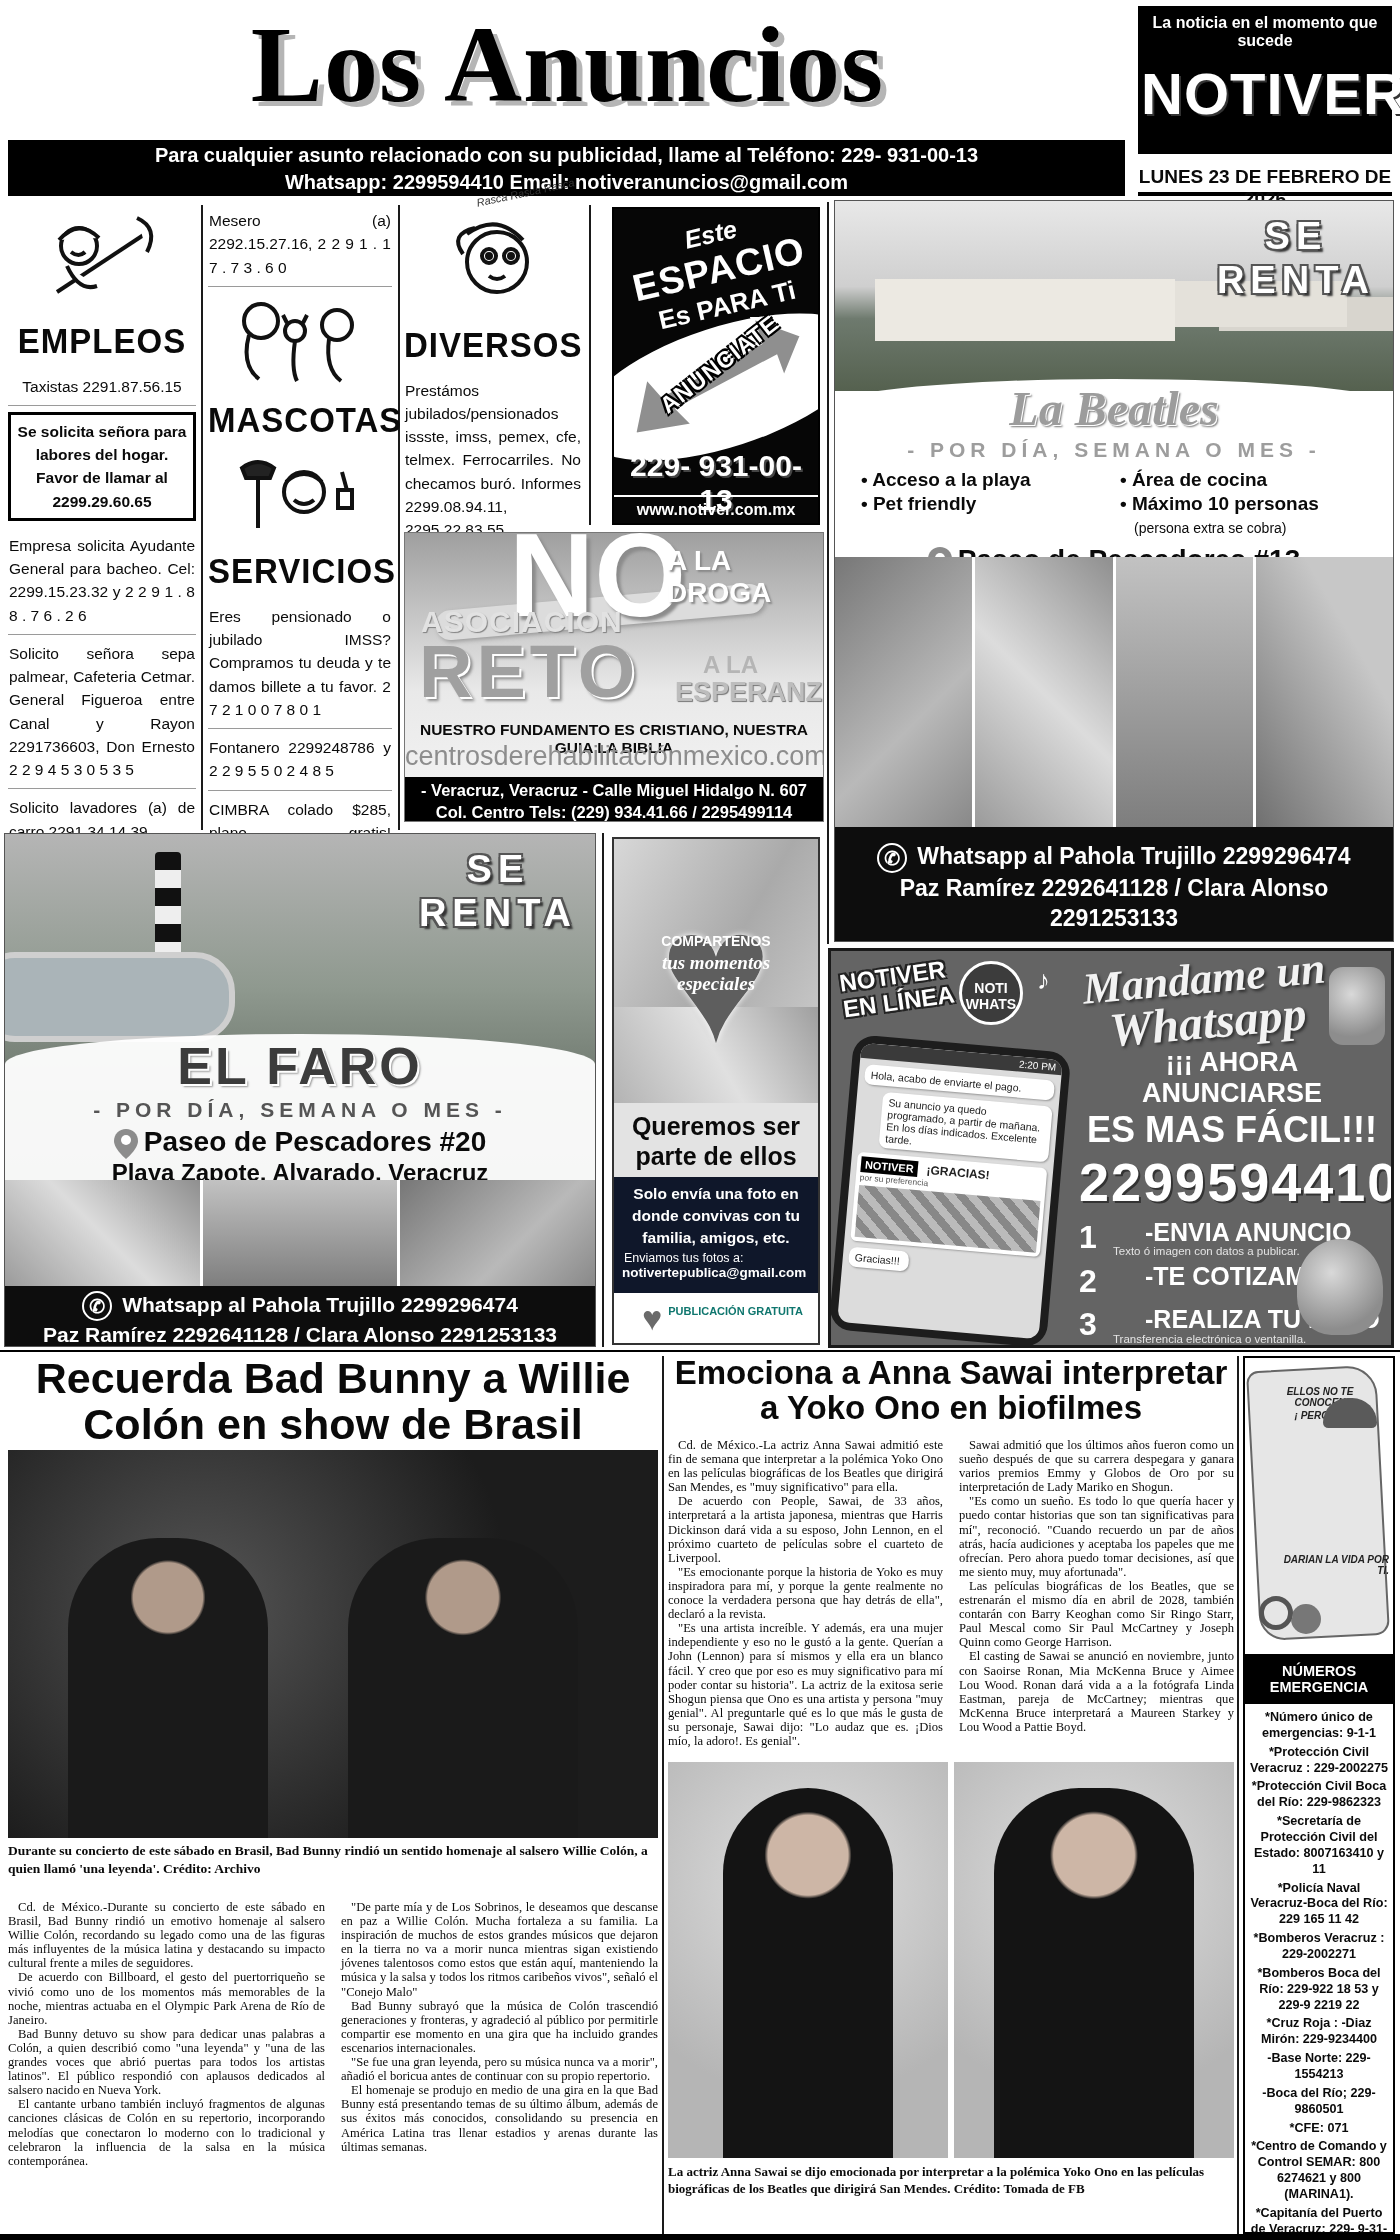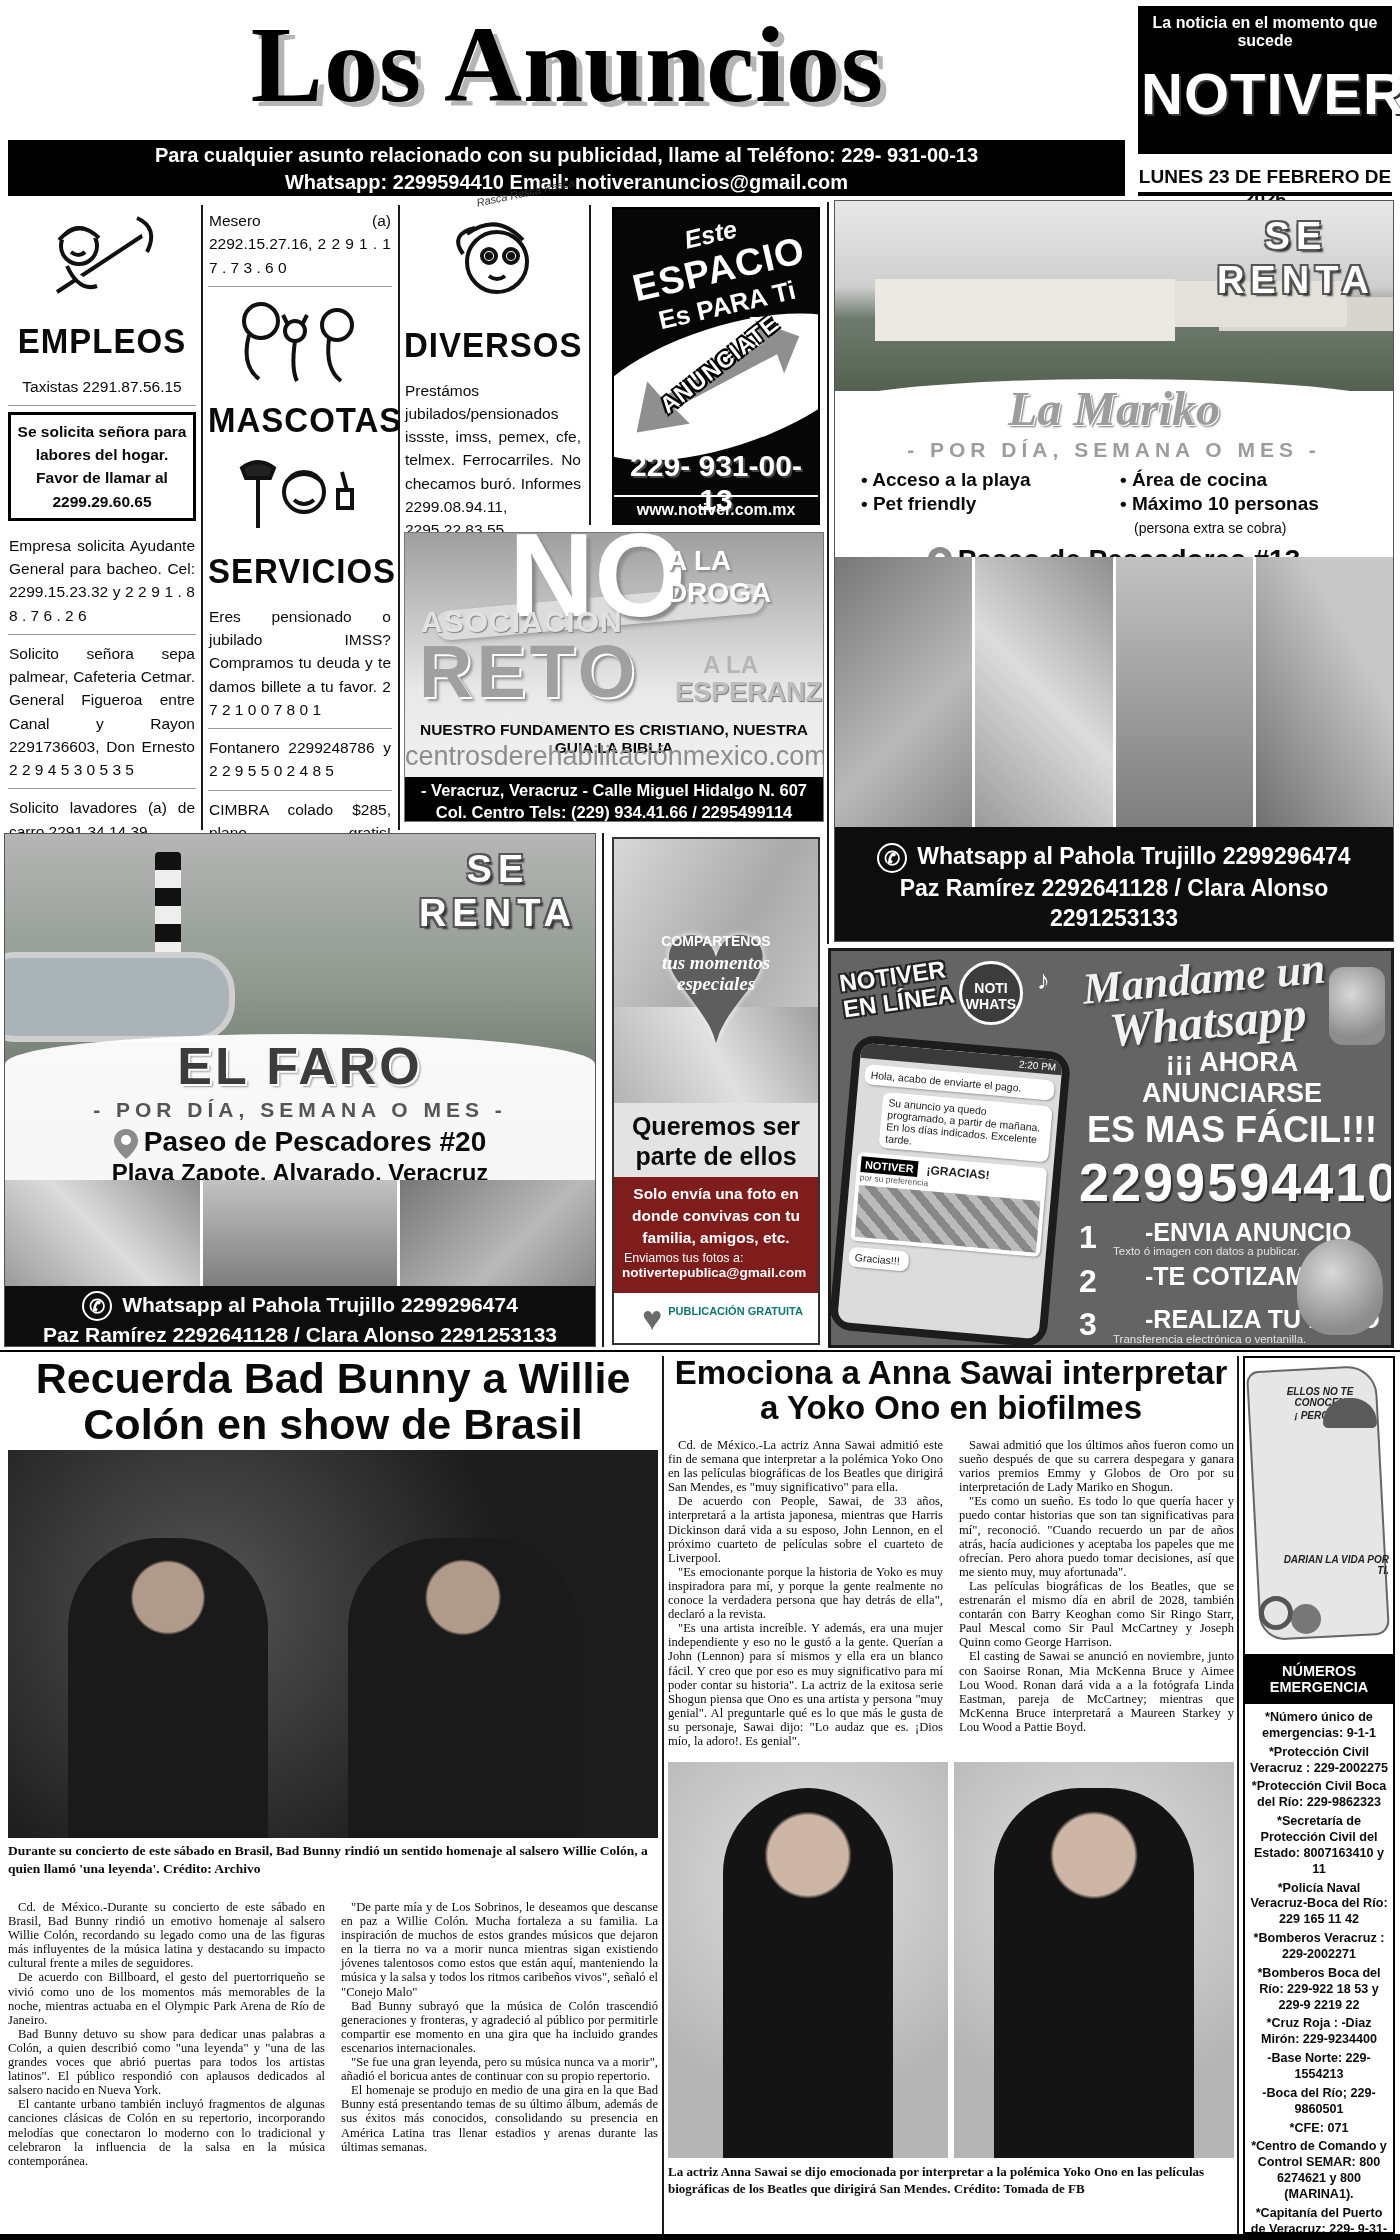--- a/index.html
+++ b/index.html
@@ -129,21 +129,21 @@
     background:linear-gradient(60deg,#b3b3b3,#e0e0e0 50%,#9f9f9f);}
   #comp .heart-wrap{position:absolute;top:46px;left:50%;transform:translateX(-50%);width:190px;height:190px;}
   #comp .heart-glyph{position:absolute;left:0;top:0;width:100%;font-size:190px;line-height:180px;
     color:#5e5e5e;text-shadow:0 0 0 #fff,0 0 6px #fff;}
   #comp .heart-text{position:absolute;left:0;top:48px;width:100%;color:#fff;}
   #comp .heart-text .t1{font-size:14px;font-weight:900;}
   #comp .heart-text .t2{font-family:"Liberation Serif",serif;font-style:italic;font-size:19px;
     font-weight:bold;line-height:1.1;margin-top:4px;}
   #comp .want{position:absolute;top:264px;left:0;width:100%;height:74px;background:#e3e3e3;
     font-size:25px;font-weight:900;line-height:1.2;padding-top:8px;}
-  #comp .dark{position:absolute;top:338px;left:0;width:100%;height:116px;background:#7f1d1d;color:#fff;}
+  #comp .dark{position:absolute;top:338px;left:0;width:100%;height:116px;background:#0f172a;color:#fff;}
   #comp .dark .msg{font-size:15.5px;font-weight:bold;line-height:22px;padding:6px 10px 2px 10px;}
   #comp .dark .send{font-size:12.5px;text-align:left;padding-left:10px;}
   #comp .dark .mail{font-size:13.5px;font-weight:bold;text-align:left;padding-left:8px;}
   #comp .badge{position:absolute;top:454px;left:0;width:100%;height:54px;background:#fff;}
   #comp .badge .bh{float:left;font-size:34px;color:#6a6a6a;margin:6px 6px 0 28px;}
   #comp .badge .bt{font-size:11px;font-weight:900;color:#0f766e;text-align:left;line-height:18px;padding-top:9px;}
   
   #nw{position:absolute;left:828px;top:948px;width:566px;height:400px;background:#646464;
     border:3px solid #1a1a1a;overflow:hidden;color:#fff;}
   #nw .sticker{position:absolute;left:10px;top:12px;transform:rotate(-8deg);font-size:24px;
@@ -355,21 +355,21 @@
 
   <div id="chavela" data-name="chavela-rental-ad">
     <div class="main-photo" data-name="chavela-house-photo">
       <div class="house" data-name="house-shape"></div>
     </div>
     <div class="se-renta" data-name="se-renta-label">
       <div>SE</div>
       <div>RENTA</div>
     </div>
     <div class="panel" data-name="chavela-info-panel">
-      <div class="script" data-name="chavela-name">La Mariko</div>
+      <div class="script" data-name="chavela-name">La Beatles</div>
       <div class="terms" data-name="chavela-terms">- POR DÍA, SEMANA O MES -</div>
       <div class="bullets" data-name="chavela-features">
         <div class="bcol">
           <div data-name="feature-item">• Acceso a la playa</div>
           <div data-name="feature-item">• Pet friendly</div>
         </div>
         <div class="bcol">
           <div data-name="feature-item">• Área de cocina</div>
           <div data-name="feature-item">• Máximo 10 personas</div>
           <div class="note" data-name="feature-note">(persona extra se cobra)</div>

